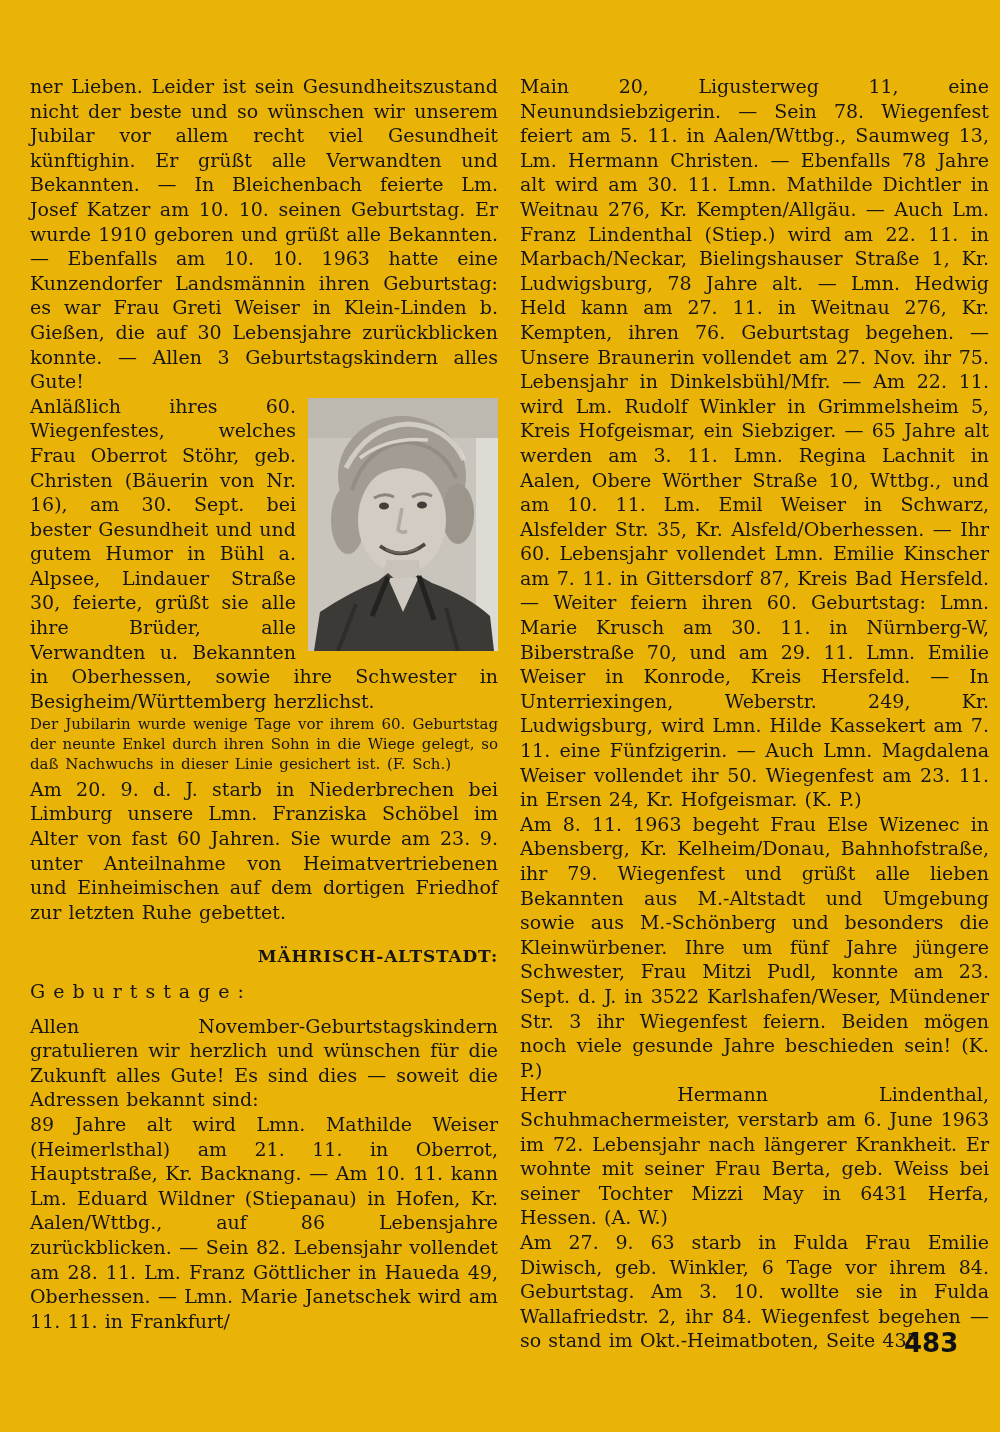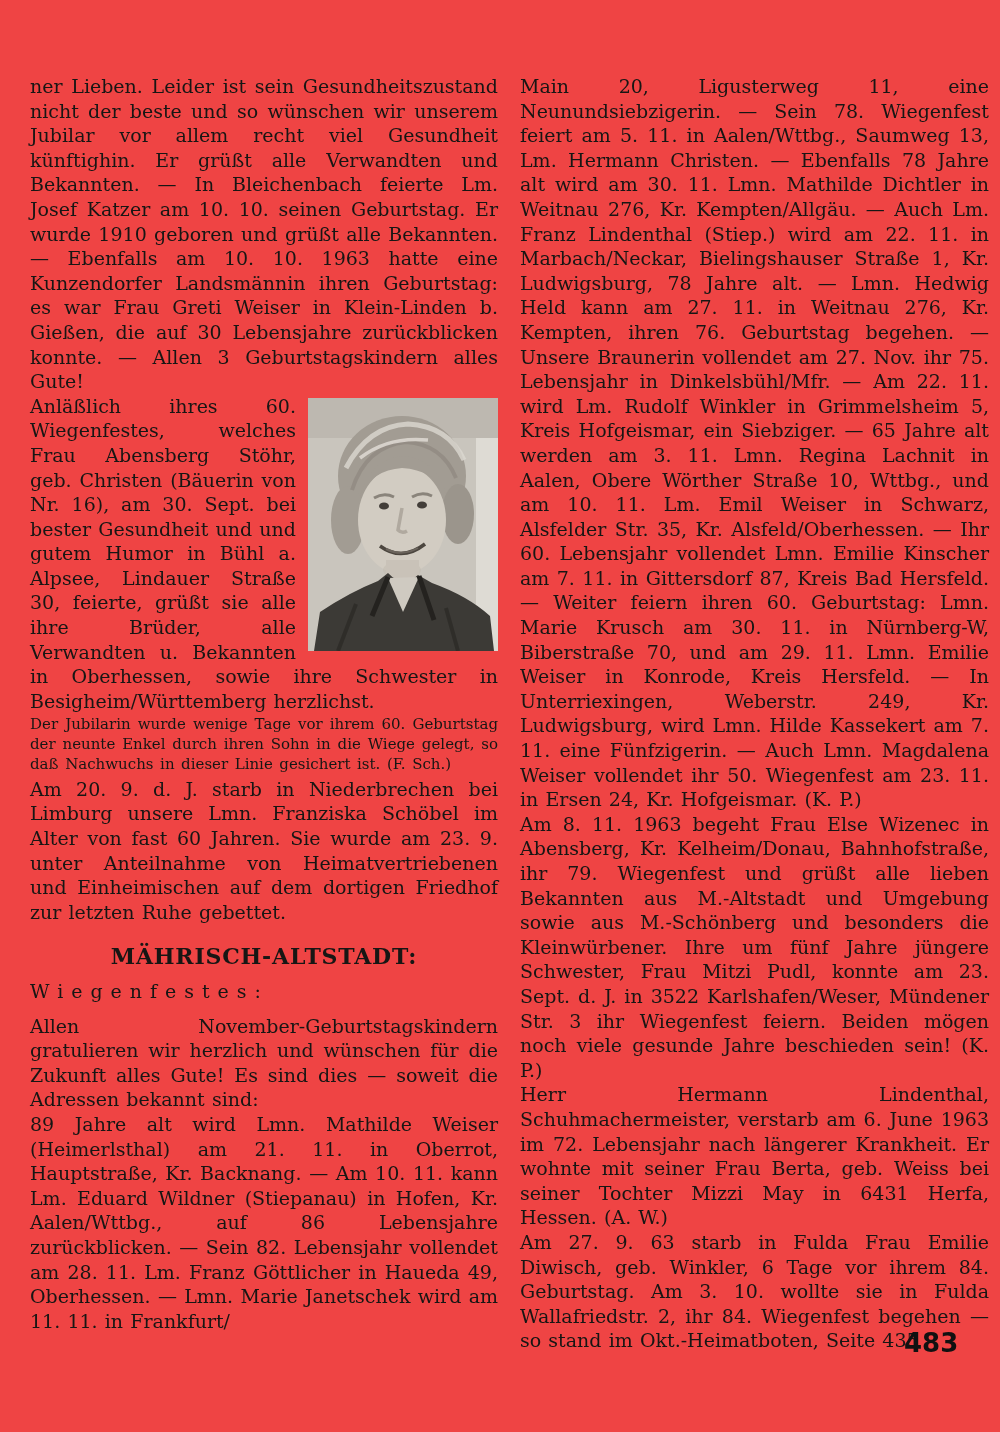--- a/index.html
+++ b/index.html
@@ -1,20 +1,20 @@
 <!DOCTYPE html>
 <html><head>
 <meta charset="utf-8">
 <style>
   html,body { margin:0; padding:0; background:#d9d9d6; }
   .page {
     position:relative;
     width:1000px; height:1432px;
     margin:0 auto;
-    background:#ef4444;
+    background:#eab308;
     color:#171614;
     font-family:"DejaVu Serif","Liberation Serif",serif;
     overflow:hidden;
   }
   .col {
     position:absolute; top:74px;
     text-align:justify;
     font-size:19px;
     line-height:24.6px;
     word-spacing:0.06em;
@@ -24,23 +24,23 @@
   .para { margin:0; }
   .small {
     font-size:15px;
     line-height:19.8px;
     font-weight:400;
     word-spacing:0.12em;
     margin:2px 0 2px 0;
   }
   .heading {
     font-weight:700;
-    font-size:22px;
+    font-size:17px;
     letter-spacing:0.8px;
-    text-align:center;
+    text-align:right;
     margin:20px 0 6px 0;
   }
   .spaced {
     font-size:19px;
     letter-spacing:0.42em;
     text-align:left;
     margin:10px 0 10px 0;
   }
   .b { font-weight:400; }
   .photo {
@@ -96,25 +96,25 @@
       <ellipse cx="94" cy="172" rx="19" ry="9" fill="#c3bcb1" opacity="0.6"></ellipse>
 
       <rect x="78" y="162" width="33" height="32" fill="#c9c2b8"></rect>
 
       <path d="M6,253 L12,214 Q42,194 70,183 L80,175 Q95,191 110,177 L124,185 Q160,198 182,218 L186,253 Z" fill="#3c3a36"></path>
       <polygon points="80,180 111,179 95,214" fill="#cfcac1"></polygon>
       <path d="M80,179 L64,218 M111,178 L126,222" stroke="#24221f" stroke-width="5" fill="none"></path>
       <path d="M30,253 L48,206 M150,253 L138,210" stroke="#2c2a27" stroke-width="4" fill="none" opacity="0.8"></path>
     </svg>
   </div>
-<span>Anläßlich ihres 60. Wiegenfestes, welches Frau </span><span class="b">Abensberg Stöhr,</span><span> geb. Christen (Bäuerin von Nr. 16), am 30. Sept. bei bester Gesundheit und und gutem Humor in Bühl a. Alpsee, Lindauer Straße 30, feierte, grüßt sie alle ihre Brüder, alle Verwandten u. Bekannten in Oberhessen, sowie ihre Schwester in Besigheim/Württemberg herzlichst.</span></div>
+<span>Anläßlich ihres 60. Wiegenfestes, welches Frau </span><span class="b">Oberrot Stöhr,</span><span> geb. Christen (Bäuerin von Nr. 16), am 30. Sept. bei bester Gesundheit und und gutem Humor in Bühl a. Alpsee, Lindauer Straße 30, feierte, grüßt sie alle ihre Brüder, alle Verwandten u. Bekannten in Oberhessen, sowie ihre Schwester in Besigheim/Württemberg herzlichst.</span></div>
       <div class="block small"><span>Der Jubilarin wurde wenige Tage vor ihrem 60. Geburtstag der neunte Enkel durch ihren Sohn in die Wiege gelegt, so daß Nachwuchs in dieser Linie gesichert ist. (F. Sch.)</span></div>
       <div class="block para"><span>Am 20. 9. d. J. starb in Niederbrechen bei Limburg unsere Lmn. </span><span class="b">Franziska Schöbel</span><span> im Alter von fast 60 Jahren. Sie wurde am 23. 9. unter Anteilnahme von Heimatvertriebenen und Einheimischen auf dem dortigen Friedhof zur letzten Ruhe gebettet.</span></div>
       <div class="block heading"><span>MÄHRISCH-ALTSTADT:</span></div>
-      <div class="block spaced"><span>Wiegenfestes:</span></div>
+      <div class="block spaced"><span>Geburtstage:</span></div>
       <div class="block para"><span>Allen November-Geburtstagskindern gratulieren wir herzlich und wünschen für die Zukunft alles Gute! Es sind dies — soweit die Adressen bekannt sind:</span></div>
       <div class="block para"><span>89 Jahre alt wird Lmn. </span><span class="b">Mathilde Weiser</span><span> (Heimerlsthal) am 21. 11. in Oberrot, Hauptstraße, Kr. Backnang. — Am 10. 11. kann Lm. </span><span class="b">Eduard Wildner</span><span> (Stiepanau) in Hofen, Kr. Aalen/Wttbg., auf 86 Lebensjahre zurückblicken. — Sein 82. Lebensjahr vollendet am 28. 11. Lm. </span><span class="b">Franz Göttlicher</span><span> in Haueda 49, Oberhessen. — Lmn. </span><span class="b">Marie Janetschek</span><span> wird am 11. 11. in Frankfurt/</span></div>
     </div>
   <div class="col col-right">
       <div class="block para"><span>Main 20, Ligusterweg 11, eine Neunundsiebzigerin. — Sein 78. Wiegenfest feiert am 5. 11. in Aalen/Wttbg., Saumweg 13, Lm. </span><span class="b">Hermann Christen.</span><span> — Ebenfalls 78 Jahre alt wird am 30. 11. Lmn. </span><span class="b">Mathilde Dichtler</span><span> in Weitnau 276, Kr. Kempten/Allgäu. — Auch Lm. </span><span class="b">Franz Lindenthal</span><span> (Stiep.) wird am 22. 11. in Marbach/Neckar, Bielingshauser Straße 1, Kr. Ludwigsburg, 78 Jahre alt. — Lmn. </span><span class="b">Hedwig Held</span><span> kann am 27. 11. in Weitnau 276, Kr. Kempten, ihren 76. Geburtstag begehen. — </span><span class="b">Unsere Braunerin</span><span> vollendet am 27. Nov. ihr 75. Lebensjahr in Dinkelsbühl/Mfr. — Am 22. 11. wird Lm. </span><span class="b">Rudolf Winkler</span><span> in Grimmelsheim 5, Kreis Hofgeismar, ein Siebziger. — 65 Jahre alt werden am 3. 11. Lmn. </span><span class="b">Regina Lachnit</span><span> in Aalen, Obere Wörther Straße 10, Wttbg., und am 10. 11. Lm. </span><span class="b">Emil Weiser</span><span> in Schwarz, Alsfelder Str. 35, Kr. Alsfeld/Oberhessen. — Ihr 60. Lebensjahr vollendet Lmn. </span><span class="b">Emilie Kinscher</span><span> am 7. 11. in Gittersdorf 87, Kreis Bad Hersfeld. — Weiter feiern ihren 60. Geburtstag: Lmn. </span><span class="b">Marie Krusch</span><span> am 30. 11. in Nürnberg-W, Biberstraße 70, und am 29. 11. Lmn. </span><span class="b">Emilie Weiser</span><span> in Konrode, Kreis Hersfeld. — In Unterriexingen, Weberstr. 249, Kr. Ludwigsburg, wird Lmn. </span><span class="b">Hilde Kassekert</span><span> am 7. 11. eine Fünfzigerin. — Auch Lmn. </span><span class="b">Magdalena Weiser</span><span> vollendet ihr 50. Wiegenfest am 23. 11. in Ersen 24, Kr. Hofgeismar. (K. P.)</span></div>
       <div class="block para"><span>Am 8. 11. 1963 begeht Frau </span><span class="b">Else Wizenec</span><span> in Abensberg, Kr. Kelheim/Donau, Bahnhofstraße, ihr 79. Wiegenfest und grüßt alle lieben Bekannten aus M.-Altstadt und Umgebung sowie aus M.-Schönberg und besonders die Kleinwürbener. Ihre um fünf Jahre jüngere Schwester, Frau </span><span class="b">Mitzi Pudl,</span><span> konnte am 23. Sept. d. J. in 3522 Karlshafen/Weser, Mündener Str. 3 ihr Wiegenfest feiern. Beiden mögen noch viele gesunde Jahre beschieden sein! (K. P.)</span></div>
       <div class="block para"><span>Herr </span><span class="b">Hermann Lindenthal,</span><span> Schuhmachermeister, verstarb am 6. June 1963 im 72. Lebensjahr nach längerer Krankheit. Er wohnte mit seiner Frau Berta, geb. Weiss bei seiner Tochter Mizzi May in 6431 Herfa, Hessen. (A. W.)</span></div>
       <div class="block para"><span>Am 27. 9. 63 starb in Fulda Frau </span><span class="b">Emilie Diwisch,</span><span> geb. Winkler, 6 Tage vor ihrem 84. Geburtstag. Am 3. 10. wollte sie in Fulda Wallafriedstr. 2, ihr 84. Wiegenfest begehen — so stand im Okt.-Heimatboten, Seite 435</span></div>
     </div>
   <div class="page-number">483</div>

